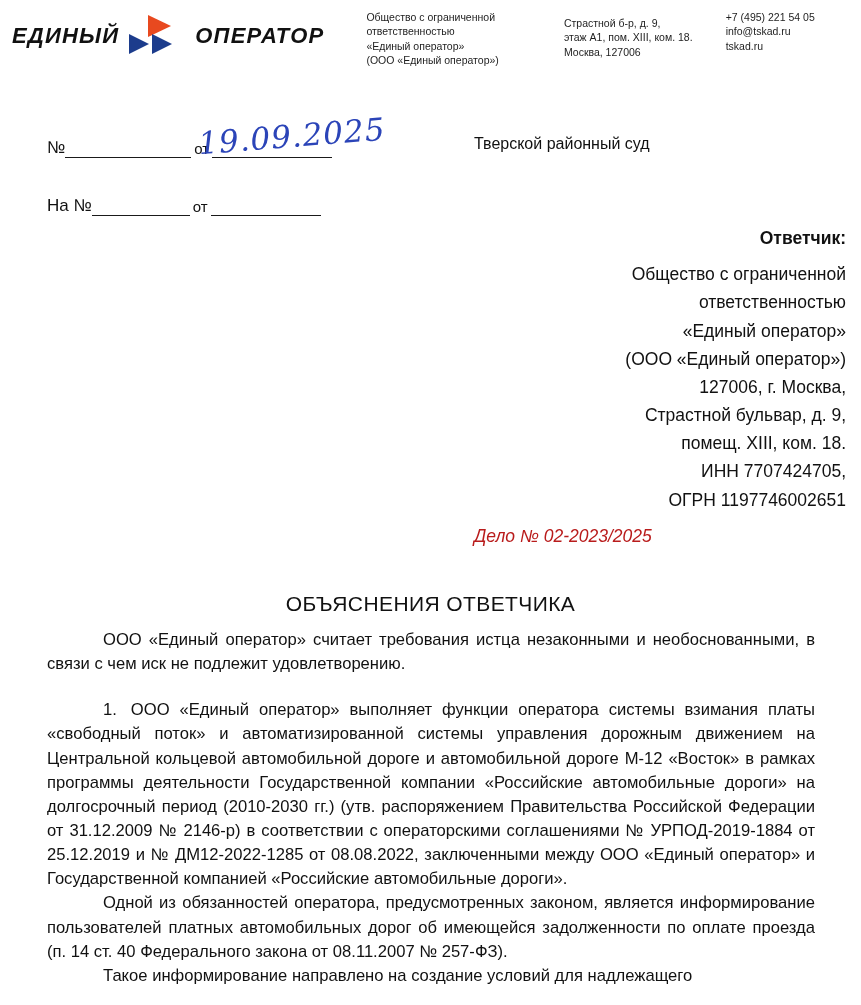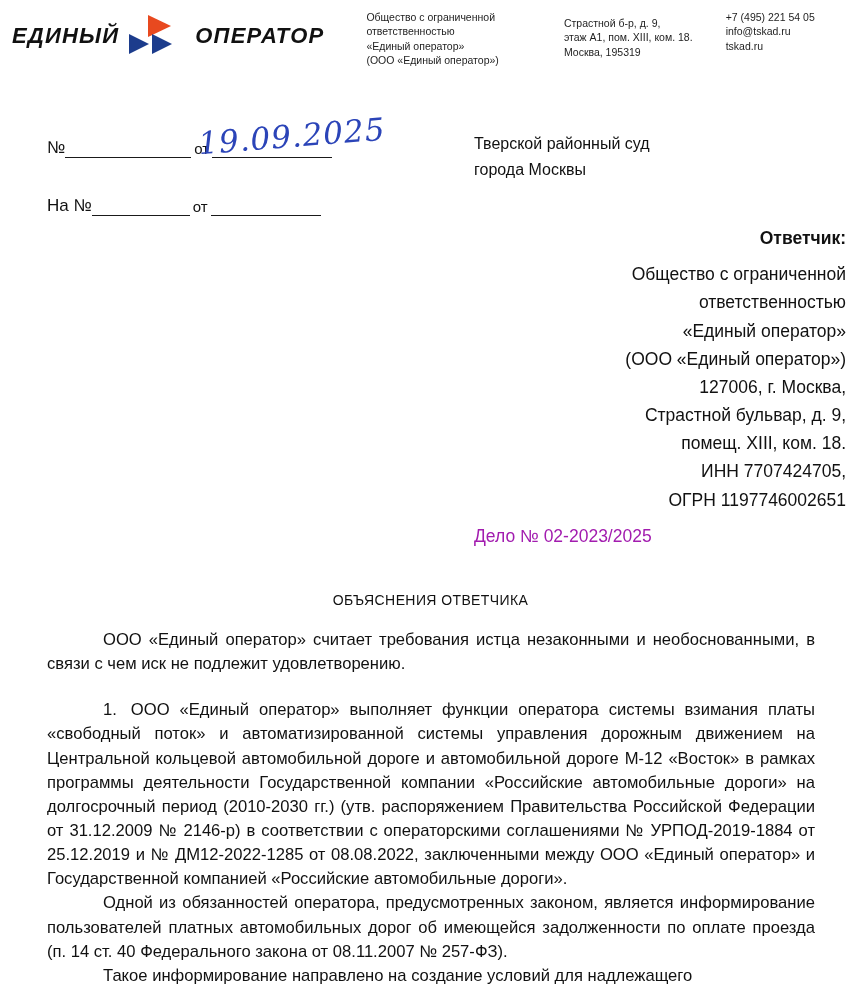--- a/index.html
+++ b/index.html
@@ -130,31 +130,32 @@
     line-height: 1.61;
     color: #111;
     text-align: right;
   }
   .respondent .bold { font-weight: bold; display: block; margin-bottom: 8px; }
   .case-no {
     position: absolute;
     left: 474px;
     top: 526px;
     font-size: 17.5px;
-    color: #a21caf;
+    color: #b91c1c;
+    font-style: italic;
   }
 
   
   .doc-title {
     position: absolute;
     left: 0;
     top: 592px;
     width: 861px;
     text-align: center;
-    font-size: 14px;
+    font-size: 21px;
     letter-spacing: 0.4px;
     color: #111;
   }
 
   
   .body {
     position: absolute;
     left: 47px;
     top: 628px;
     width: 768px;
@@ -196,21 +197,21 @@
     <div class="hdr-block hdr-company">
       <div>Общество с ограниченной</div>
       <div>ответственностью</div>
       <div>«Единый оператор»</div>
       <div>(ООО «Единый оператор»)</div>
     </div>
 
     <div class="hdr-block hdr-address">
       <div>Страстной б-р, д. 9,</div>
       <div>этаж А1, пом. XIII, ком. 18.</div>
-      <div>Москва, 195319</div>
+      <div>Москва, 127006</div>
     </div>
 
     <div class="hdr-block hdr-contacts">
       <div>+7 (495) 221 54 05</div>
       <div>info@tskad.ru</div>
       <div>tskad.ru</div>
     </div>
   </div>
 
   <div class="refs">
@@ -225,21 +226,20 @@
       <span class="rule rule-c"></span>
       <span class="ot">от</span>
       <span class="rule rule-d"></span>
     </div>
   </div>
 
   <div class="handwritten-date">19.09.2025</div>
 
   <div class="addressee">
     <div>Тверской районный суд</div>
-    <div>города Москвы</div>
   </div>
 
   <div class="respondent">
     <span class="bold">Ответчик:</span>
     <div>Общество с ограниченной</div>
     <div>ответственностью</div>
     <div>«Единый оператор»</div>
     <div>(ООО «Единый оператор»)</div>
     <div>127006, г. Москва,</div>
     <div>Страстной бульвар, д. 9,</div>

